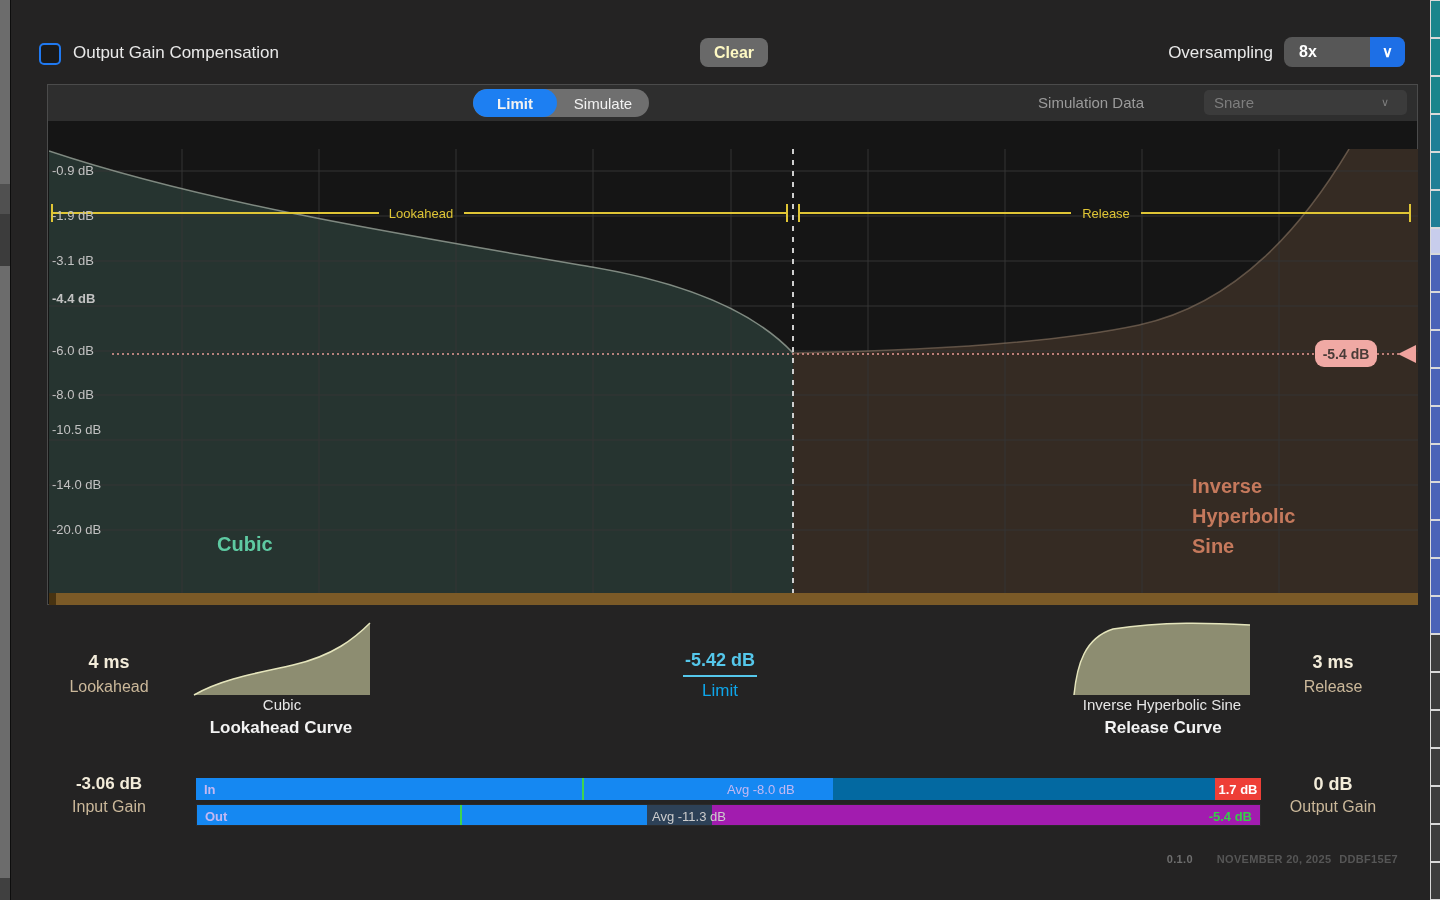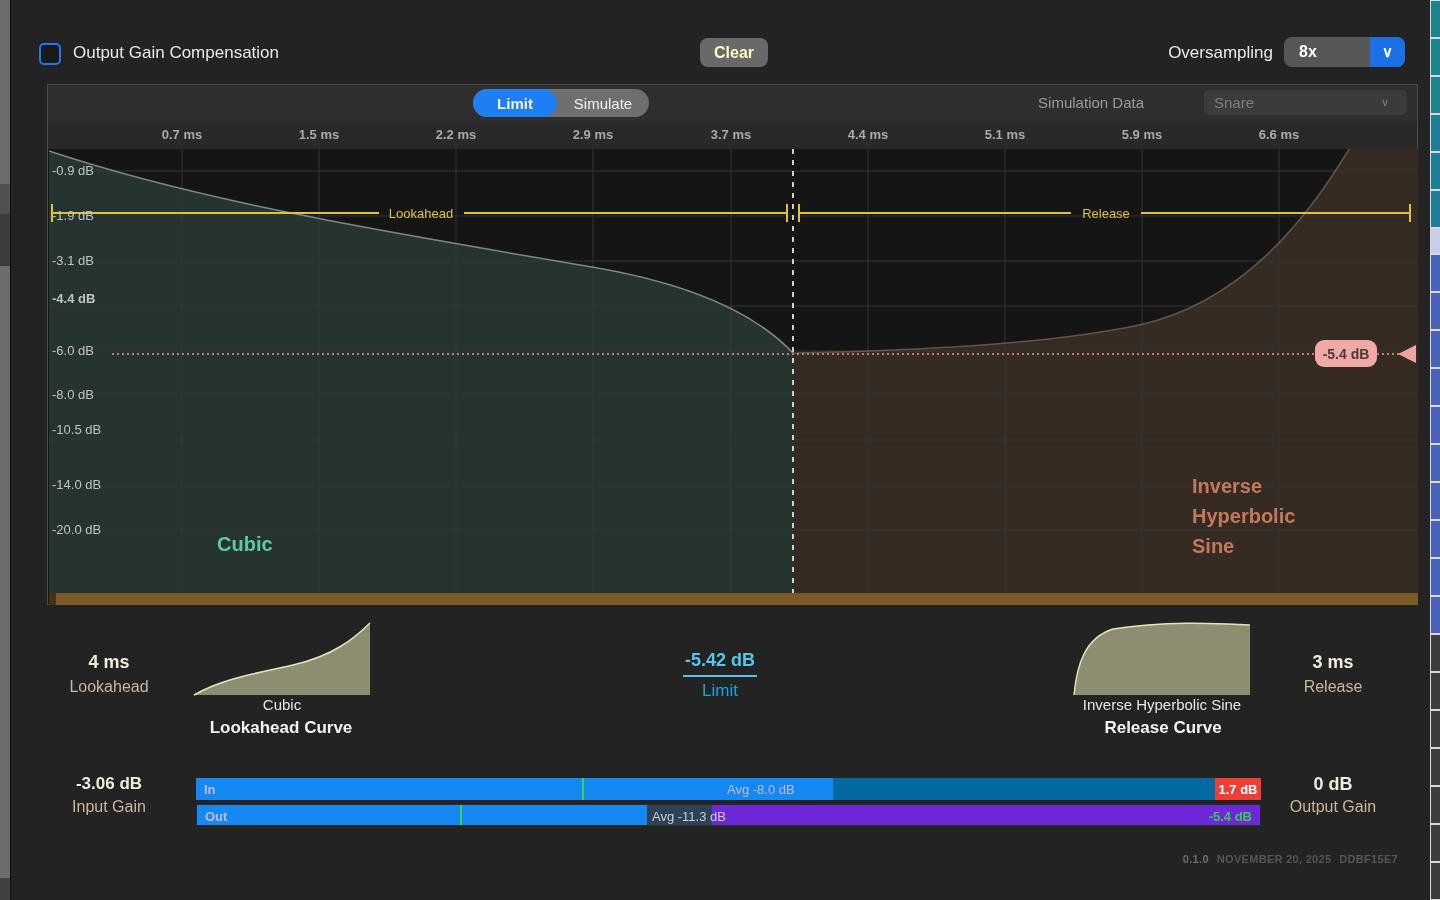--- a/index.html
+++ b/index.html
@@ -57,21 +57,21 @@
   .meter{left:185px;width:1065px;height:22px;overflow:hidden;}
   .meter .fill{position:absolute;left:0;top:0;height:22px;background:#1588f2;}
   .meter .seg{position:absolute;top:0;height:22px;background:#2d4157;}
   .meter .peakline{position:absolute;top:0;width:2px;height:22px;background:#3fd44f;}
   .meter .mlabel{position:absolute;left:8px;top:4px;font-size:13px;font-weight:bold;color:#c3b8f2;}
   .meter .avg{position:absolute;top:4px;font-size:13px;color:#c3b8f2;white-space:nowrap;}
   .redbadge{position:absolute;right:0;top:0;width:46px;height:22px;background:#ee3f37;color:#fff;
             font-size:13px;font-weight:bold;display:flex;align-items:center;justify-content:center;}
   .outpeak{position:absolute;right:8px;top:4px;font-size:13px;font-weight:bold;color:#38cd49;}
   .footer{font-size:11px;font-weight:bold;letter-spacing:.3px;color:#565656;}
-  .footer .ver{color:#6e6e6e;margin-right:8px;}
+  .footer .ver{color:#6e6e6e;margin-right:24px;}
   .footer .build{margin-left:8px;}
 </style>
 </head>
 <body>
 
 <div id="stage">
 
   <div class="abs" id="left-strip">
     <div class="abs" style="left:0;top:184px;width:10px;height:30px;background:#505050;"></div>
     <div class="abs" style="left:0;top:214px;width:10px;height:52px;background:#3c3c3c;"></div>
@@ -122,31 +122,20 @@
           <div class="tab design">Limit</div>
           <div class="tab sim">Simulate</div>
         </div>
         <div class="abs simdata-label" style="left:951px;top:9px;width:145px;text-align:right;">Simulation Data</div>
         <div class="abs dd-sim" style="left:1156px;top:5px;">
           <div class="val">Snare</div>
           <div class="chev">∨</div>
         </div>
       </div>
 
-      <div class="abs" id="axisrow">
-        <span class="tick" style="left:104px;">0.7 ms</span>
-        <span class="tick" style="left:241px;">1.5 ms</span>
-        <span class="tick" style="left:378px;">2.2 ms</span>
-        <span class="tick" style="left:515px;">2.9 ms</span>
-        <span class="tick" style="left:653px;">3.7 ms</span>
-        <span class="tick" style="left:790px;">4.4 ms</span>
-        <span class="tick" style="left:927px;">5.1 ms</span>
-        <span class="tick" style="left:1064px;">5.9 ms</span>
-        <span class="tick" style="left:1201px;">6.6 ms</span>
-      </div>
 
       <div class="abs" id="plot">
         <svg width="1369" height="444" viewBox="0 0 1369 444">
 
           <path d="M0,2 C150,52 330,82 543,118 C650,136 710,168 744,204 L744,444 L0,444 Z" fill="#263430"></path>
           <path d="M744,204 C860,202 1000,195 1090,176 C1190,154 1255,75 1300,0 L1369,0 L1369,444 L744,444 Z" fill="#352b23"></path>
 
           <g stroke="#343434" stroke-width="1">
             <line x1="133" y1="0" x2="133" y2="444"></line>
               <line x1="270" y1="0" x2="270" y2="444"></line>
@@ -247,21 +236,21 @@
     <div class="abs grp-lbl" style="left:38px;top:798px;width:120px;">Input Gain</div>
 
     <div class="abs meter" style="top:778px;background:#0369a1;">
       <div class="fill" style="width:637px;"></div>
       <div class="peakline" style="left:386px;"></div>
       <div class="mlabel">In</div>
       <div class="avg" style="left:487px;margin-left:44px;">Avg -8.0 dB</div>
       <div class="redbadge">1.7 dB</div>
     </div>
 
-    <div class="abs meter" style="top:804px;background:#6d28d9;border:1px solid #2a2a2a;box-sizing:border-box;">
+    <div class="abs meter" style="top:804px;background:#a21caf;border:1px solid #2a2a2a;box-sizing:border-box;">
       <div class="fill" style="width:450px;"></div>
       <div class="seg" style="left:450px;width:65px;"></div>
       <div class="peakline" style="left:263px;"></div>
       <div class="mlabel">Out</div>
       <div class="avg" style="left:455px;color:#cdcdcd;">Avg -11.3 dB</div>
       <div class="outpeak">-5.4 dB</div>
     </div>
 
     <div class="abs grp-val" style="left:1262px;top:774px;width:120px;font-size:18px;">0 dB</div>
     <div class="abs grp-lbl" style="left:1262px;top:798px;width:120px;">Output Gain</div>

